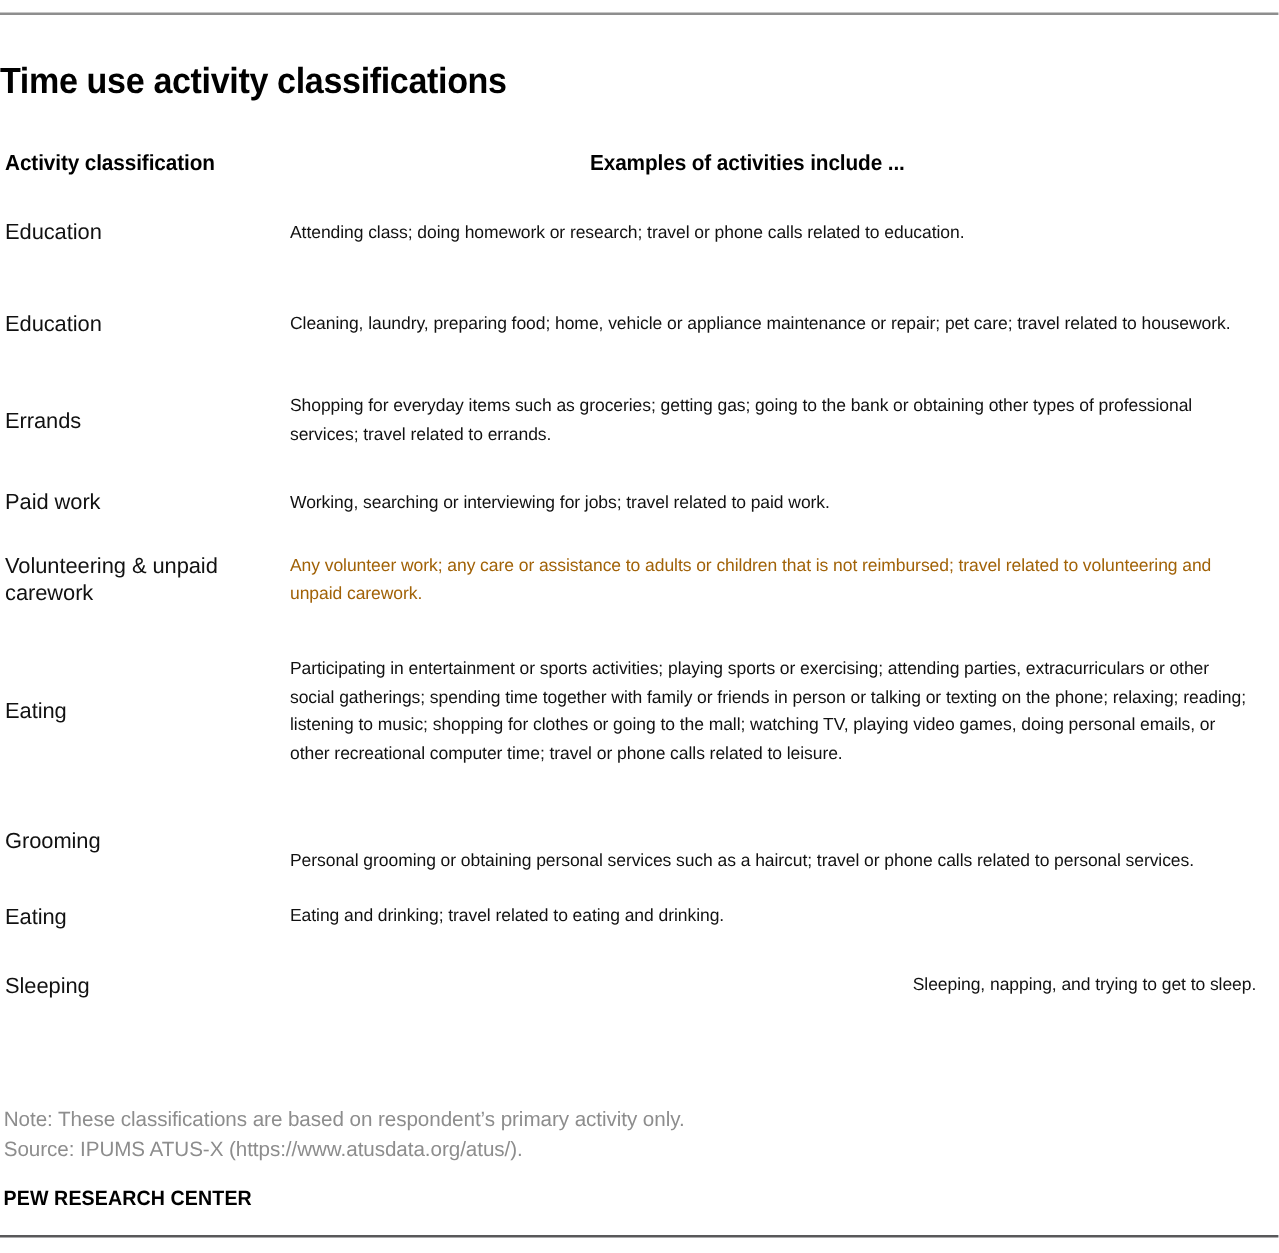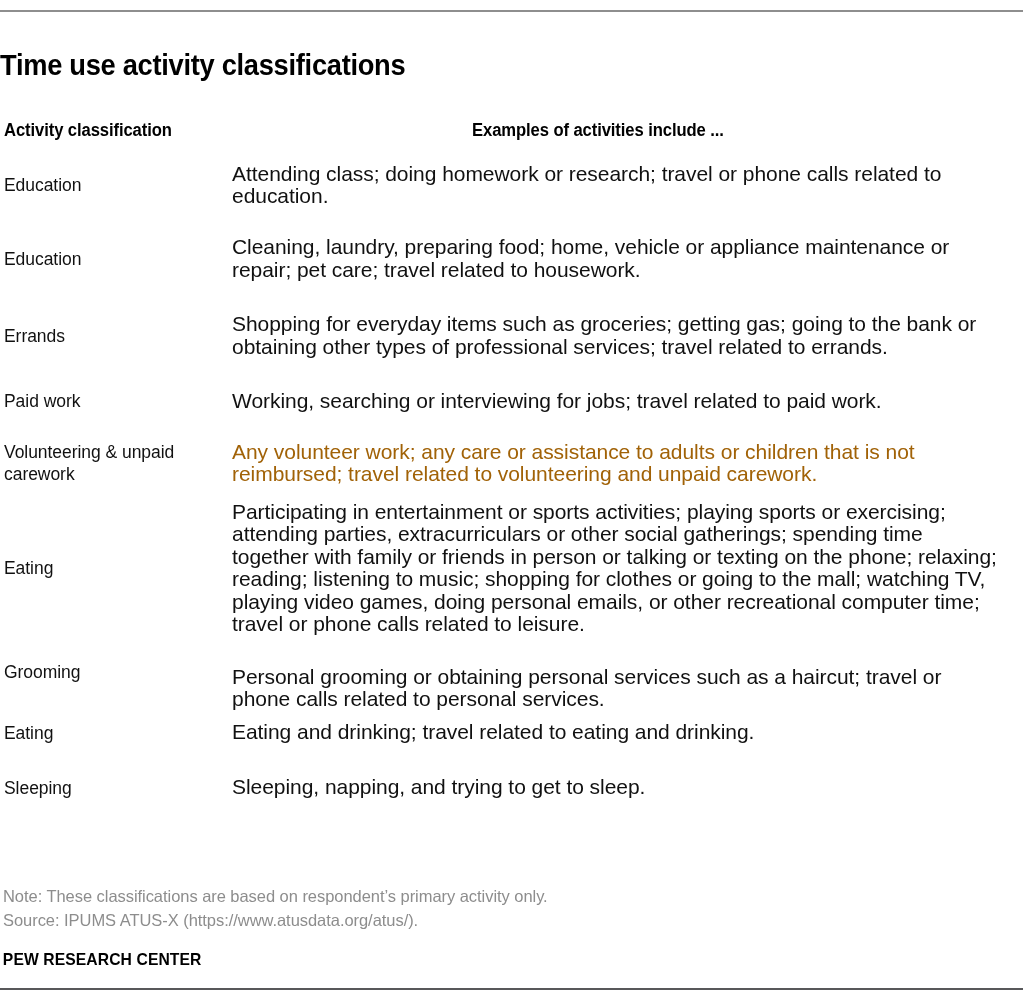--- a/index.html
+++ b/index.html
@@ -86,21 +86,21 @@
     padding-right: 8px;
     font-size: 17.5px;
     line-height: 22px;
     color: #111111;
     letter-spacing: -0.05px;
   }
   .cell-desc {
     flex: 1 1 auto;
     box-sizing: border-box;
     padding-right: 18px;
-    font-size: 21px;
+    font-size: 14px;
     line-height: 22.5px;
     color: #111111;
     letter-spacing: -0.05px;
   }
   .footer {
     position: absolute;
     left: 0;
     top: 884px;
     width: 811px;
   }
@@ -167,21 +167,21 @@
         <div class="row" style="height: 67px;">
           <div class="cell-label" style="color: rgb(17, 17, 17);">Grooming</div>
           <div class="cell-desc" style="color: rgb(17, 17, 17); margin-top: 33px;">Personal grooming or obtaining personal services such as a haircut; travel or phone calls related to personal services.</div>
         </div>
         <div class="row" style="height: 55px;">
           <div class="cell-label" style="color: rgb(17, 17, 17);">Eating</div>
           <div class="cell-desc" style="color: rgb(17, 17, 17);">Eating and drinking; travel related to eating and drinking.</div>
         </div>
         <div class="row" style="height: 55px;">
           <div class="cell-label" style="color: rgb(17, 17, 17);">Sleeping</div>
-          <div class="cell-desc" style="color: rgb(17, 17, 17);">Sleeping, napping, and trying to get to sleep.</div>
+          <div class="cell-desc" style="color: rgb(17, 17, 17); text-align: right;">Sleeping, napping, and trying to get to sleep.</div>
         </div>
       </div>
 
   </div>
 
   <div class="footer">
     <div class="note" style="color: rgb(141, 141, 141);">Note: These classifications are based on respondent’s primary activity only.</div>
     <div class="source" style="color: rgb(141, 141, 141);">Source: IPUMS ATUS-X (https://www.atusdata.org/atus/).</div>
     <div class="org">PEW RESEARCH CENTER</div>
   </div>

